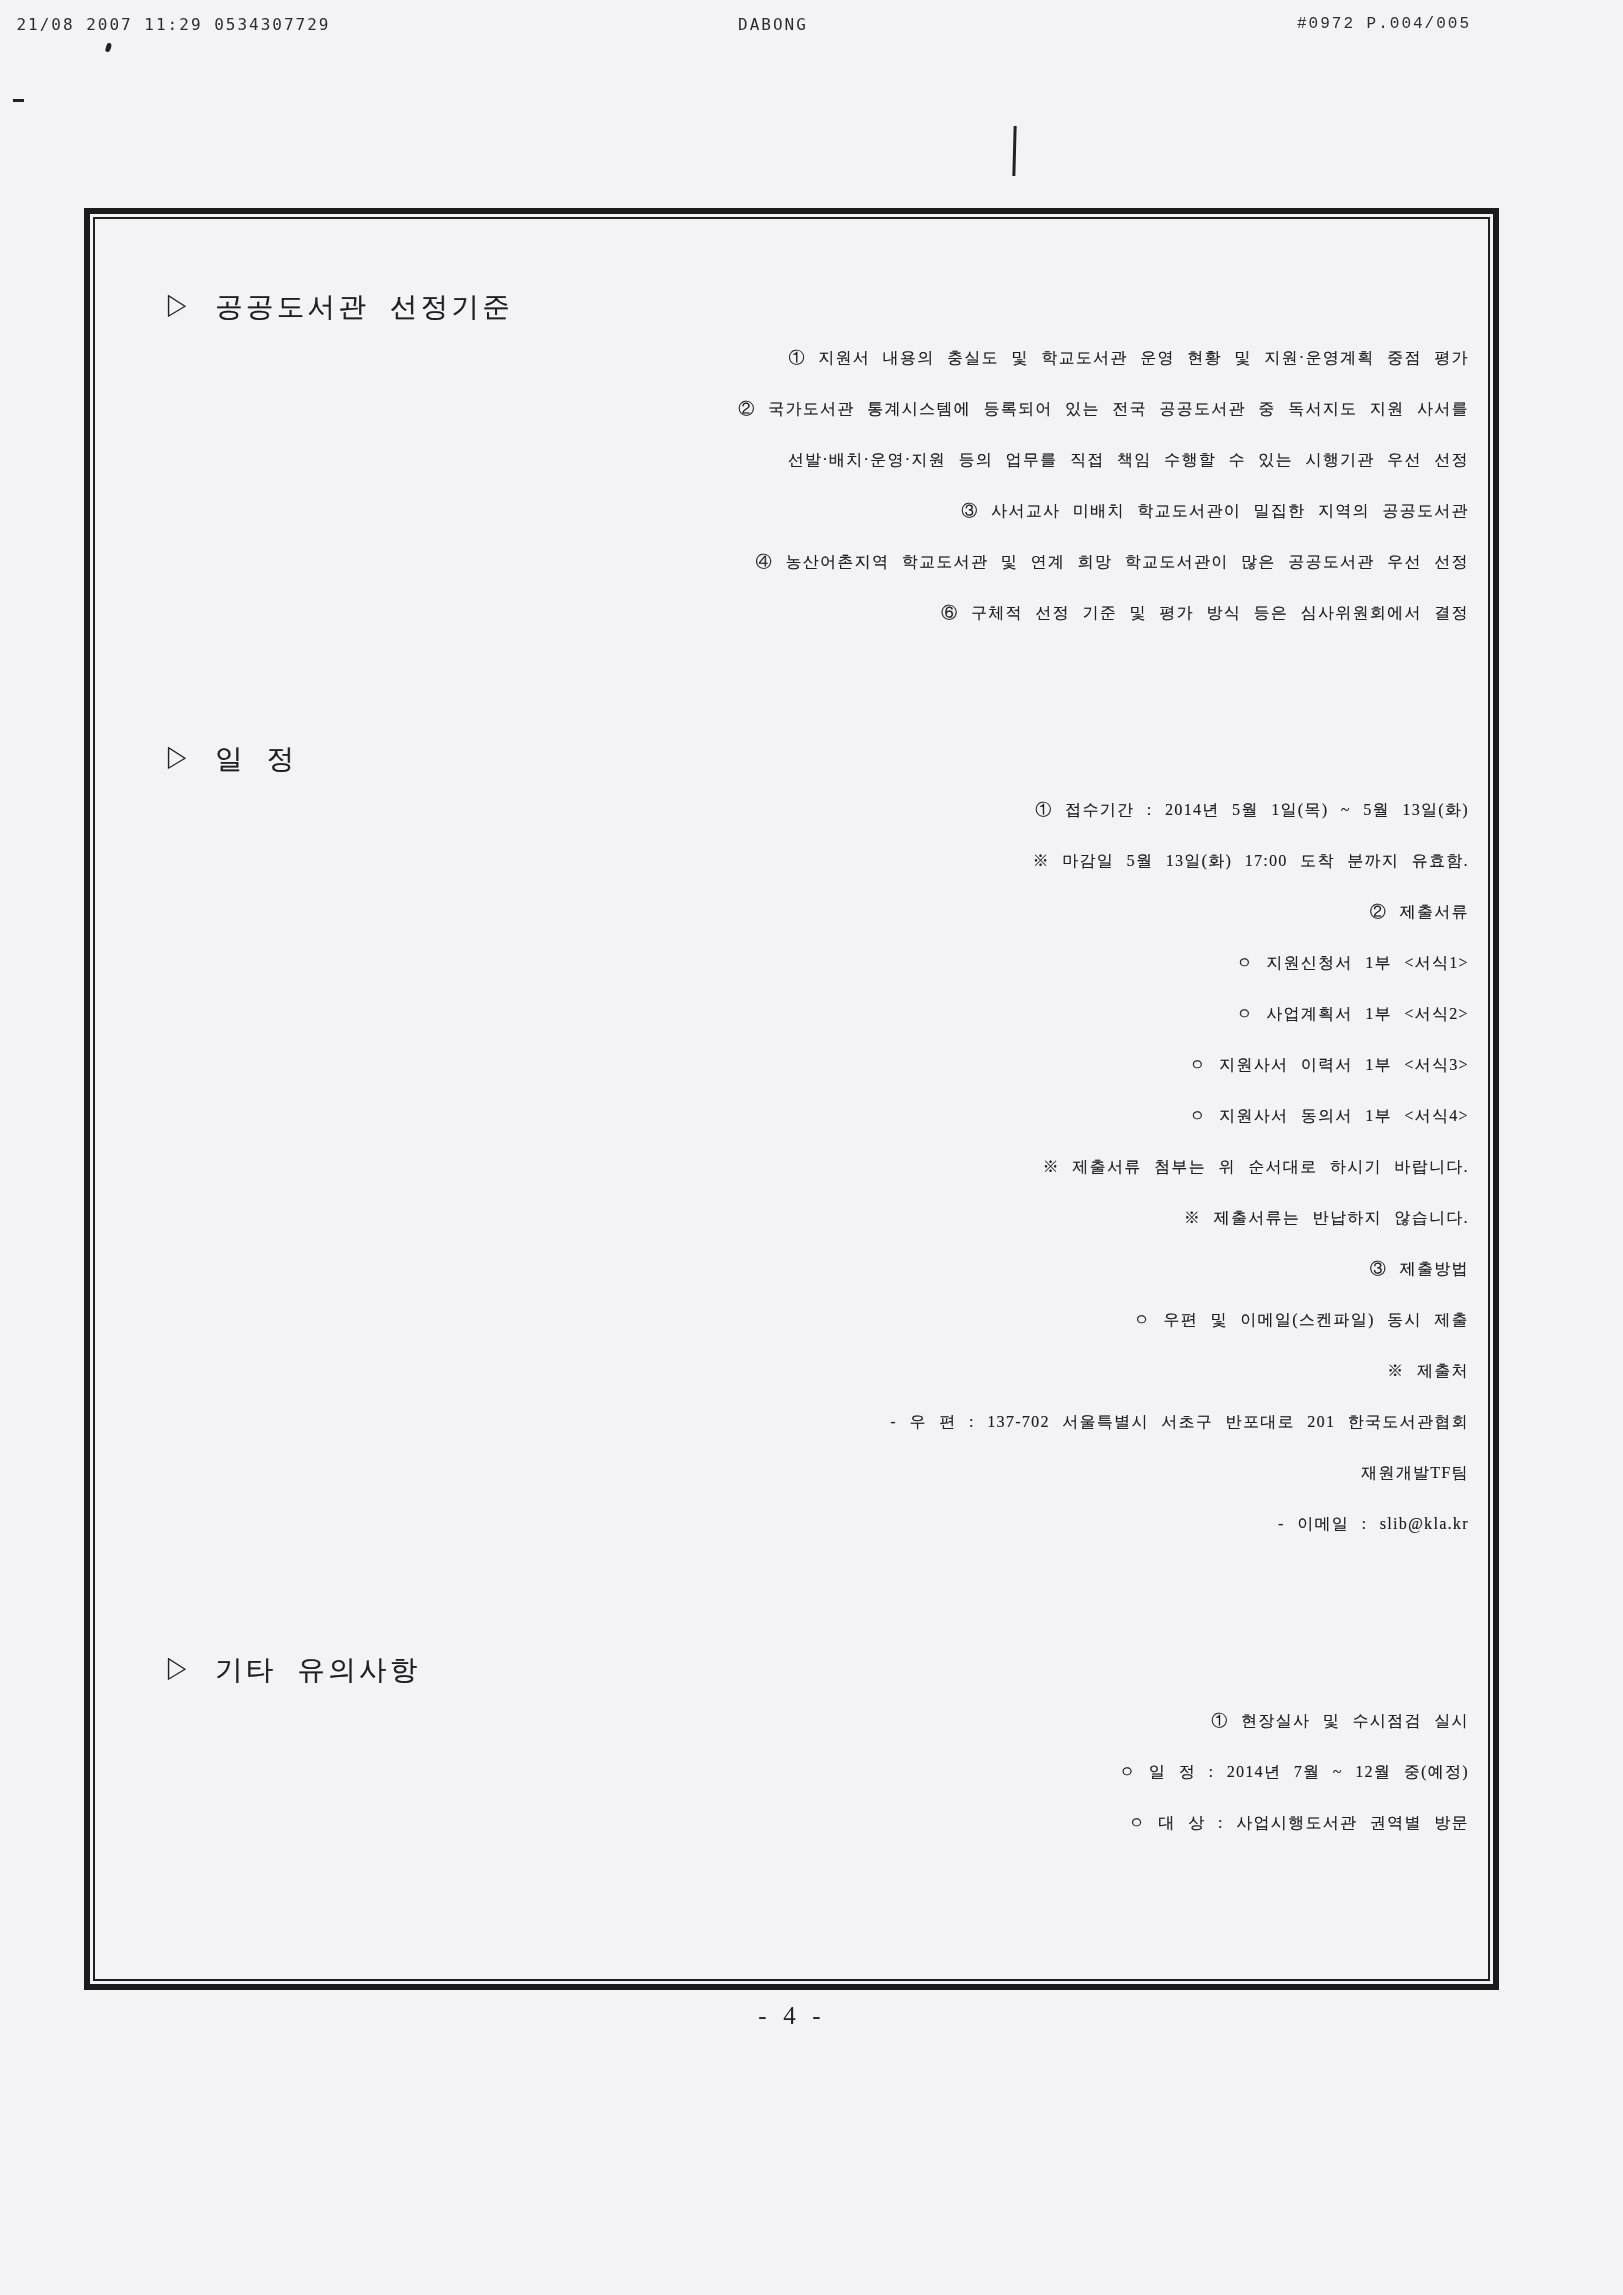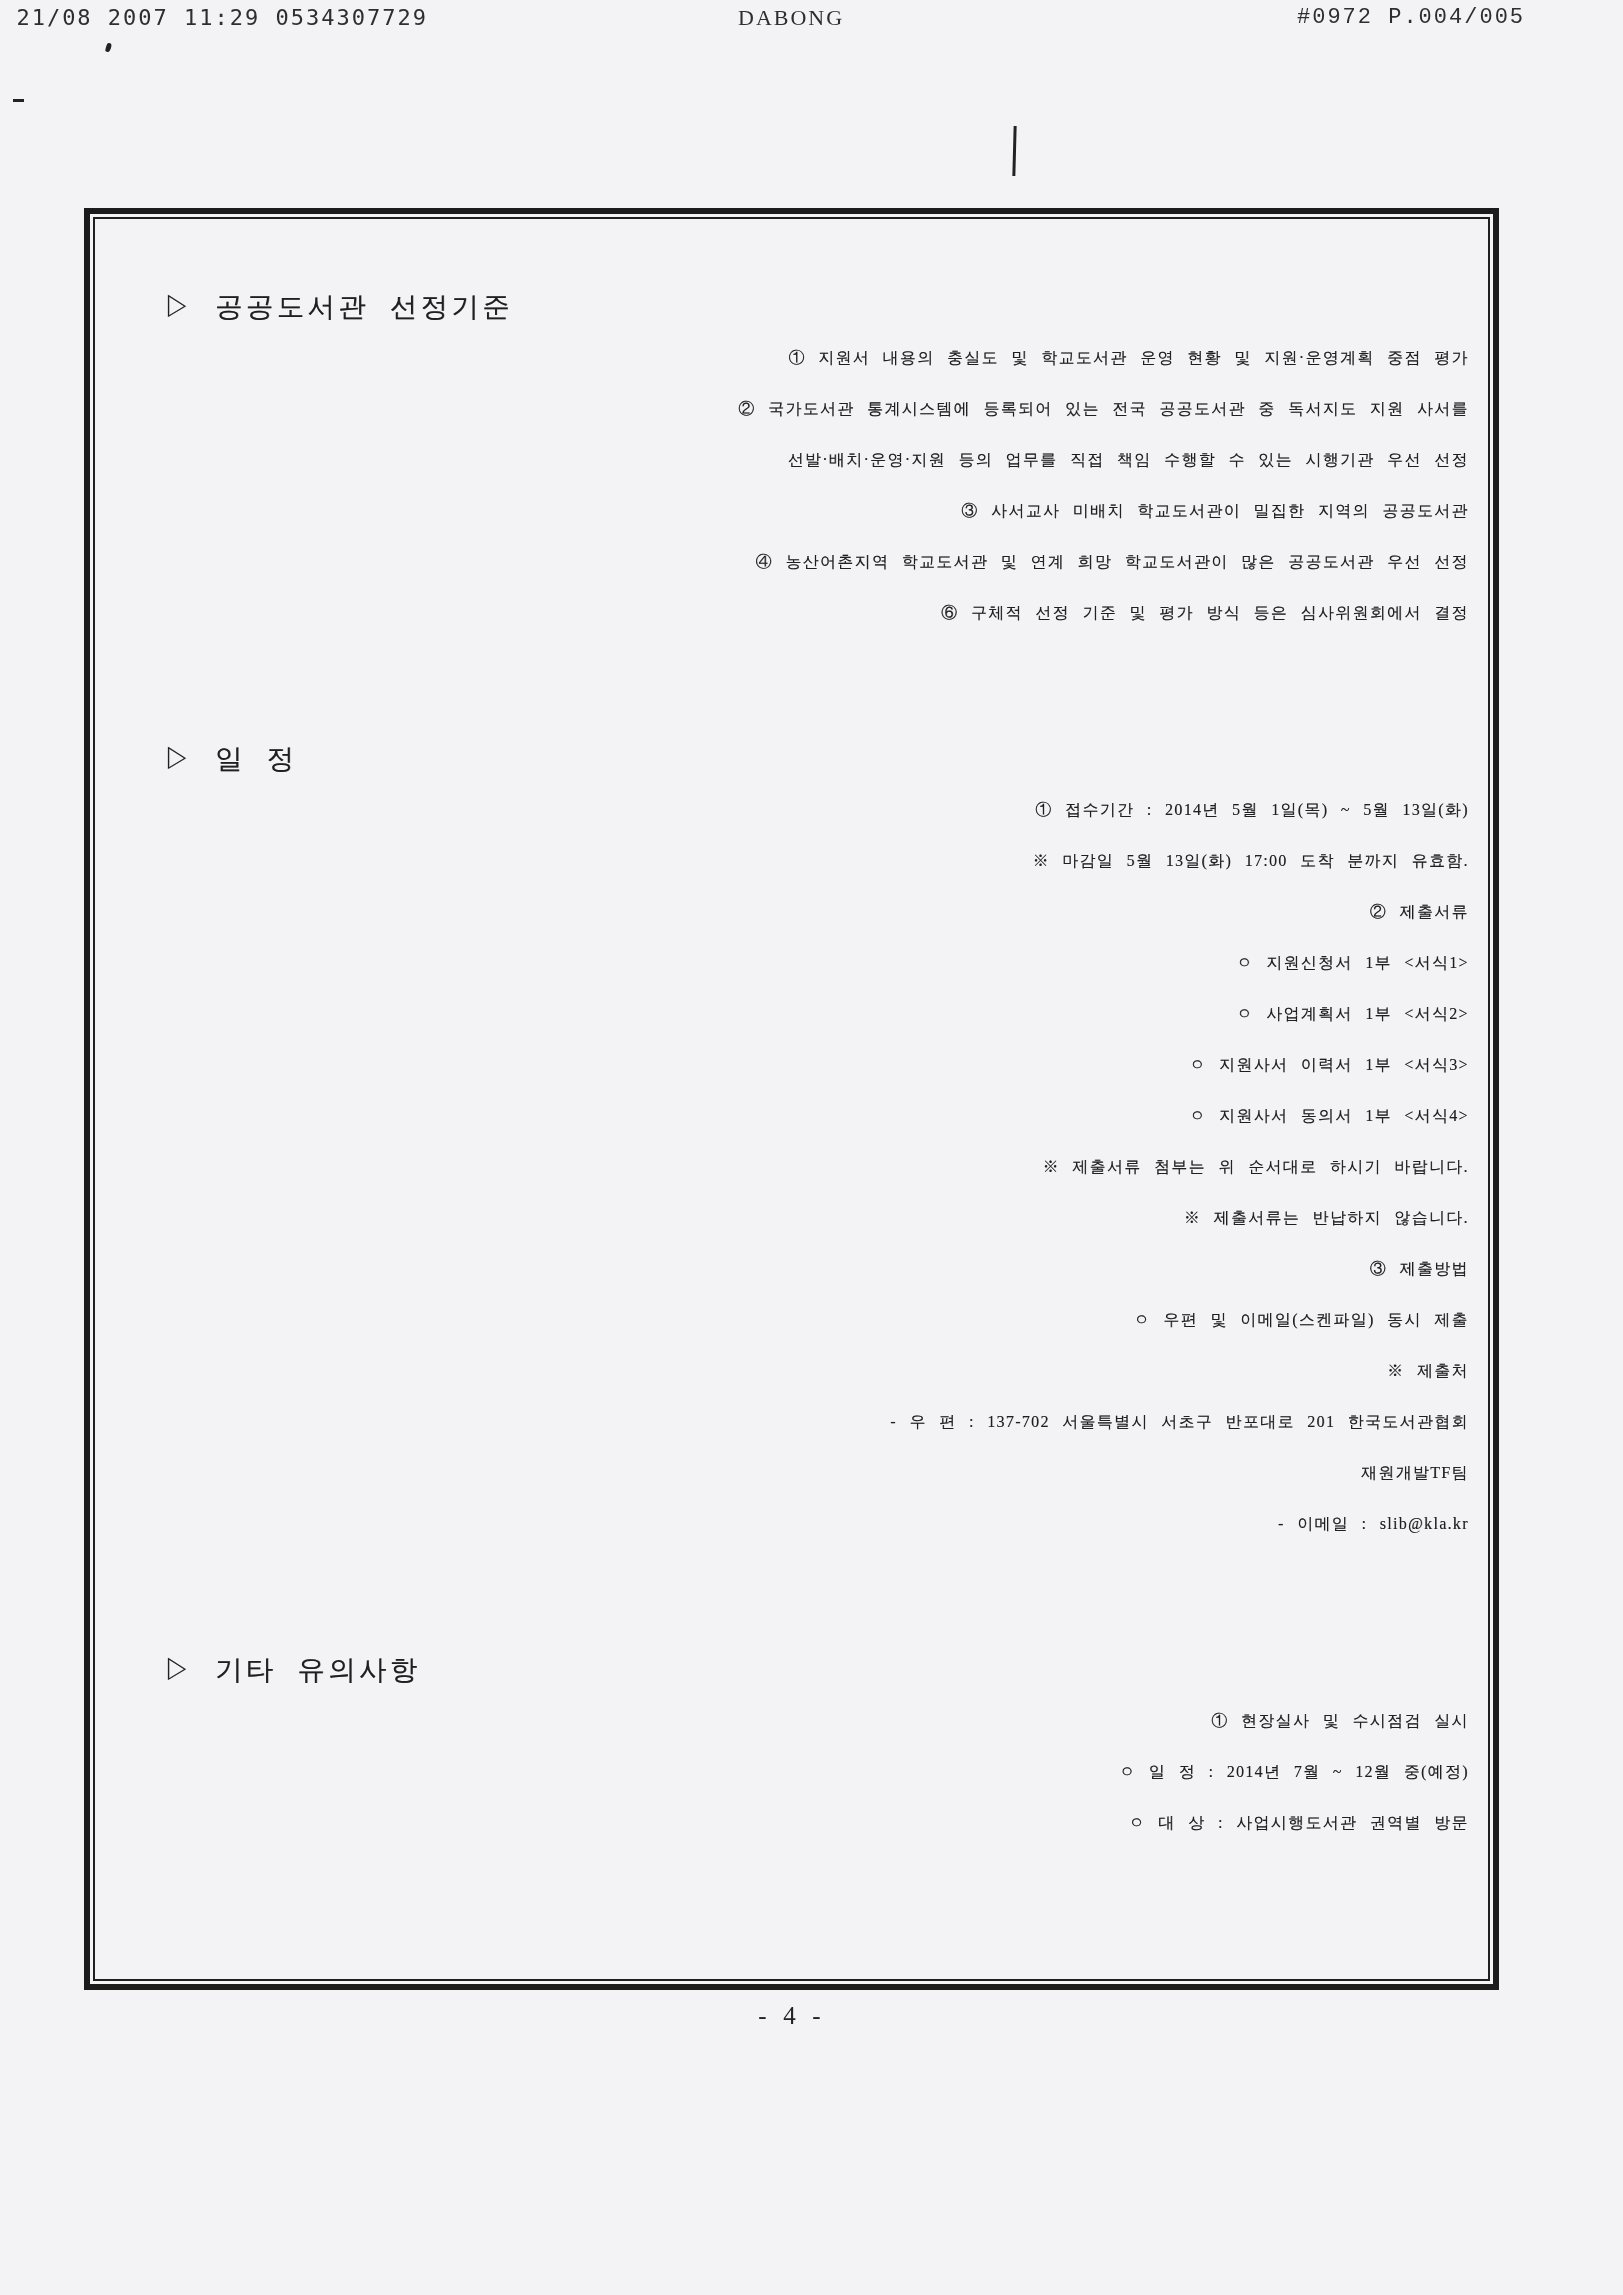--- a/index.html
+++ b/index.html
@@ -9,31 +9,31 @@
     height: 2295px;
     background: #f3f3f5;
     font-family: "Liberation Serif", serif;
     color: #1f1f1f;
     overflow: hidden;
     position: relative;
   }
   
   .fax-header {
     position: absolute;
-    top: 1px;
+    top: 11px;
     left: 0;
     width: 100%;
     height: 39px;
     font-family: "DejaVu Sans Mono", monospace;
-    font-size: 22px;
+    font-size: 16px;
     letter-spacing: 2px;
     color: #2e2e2e;
   }
   .fax-left   { position: absolute; left: 16.4px;   top: 3.9px; }
-  .fax-center { position: absolute; left: 738px; top: 3.9px; font-family: Liberation Serif, serif; }
+  .fax-center { position: absolute; left: 738px; top: 3.9px; }
   .fax-right  { position: absolute; left: 1297px; top: 3.9px; font-family: Liberation Mono, monospace; }
 
   
   .artifact { position: absolute; background: #222; }
   .art-tick  { left: 1013px; top: 126px; width: 2.6px; height: 50px; transform: rotate(1.5deg); }
   .art-comma { left: 106px;  top: 43px;  width: 4.6px; height: 9.2px; transform: rotate(18deg); border-radius: 40% 60% 60% 40%; }
   .art-dash  { left: 13px;   top: 99px; width: 10.5px; height: 3.3px; }
 
   
   .doc-box {

